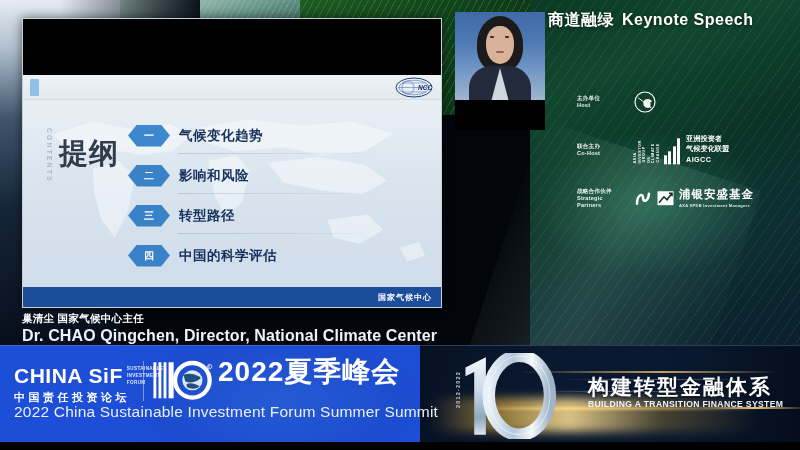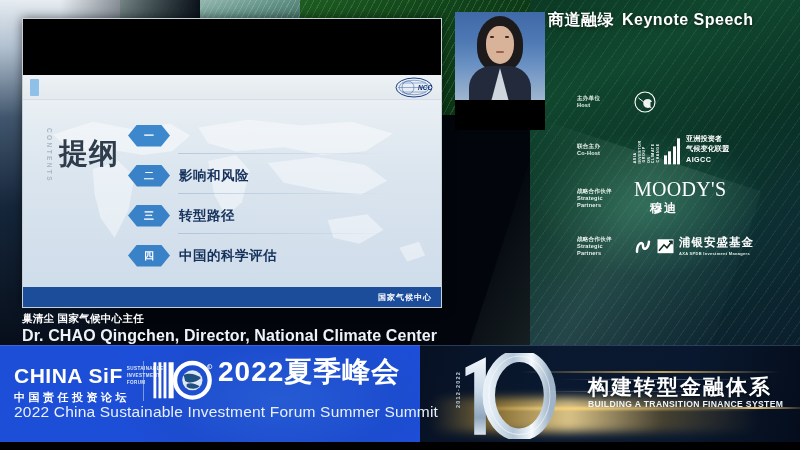--- a/index.html
+++ b/index.html
@@ -324,20 +324,21 @@
         </svg>
       </div>
 
       <div class="contents-vert">CONTENTS</div>
       <div class="contents-cn">提纲</div>
 
       <div class="toc">
         <div class="toc-row">
 
           <div class="hexnum">一</div>
+          <div class="toc-label">气候变化趋势</div>
         </div>
         <div class="toc-row">
           <div class="toc-rule"></div>
           <div class="hexnum alt">二</div>
           <div class="toc-label">影响和风险</div>
         </div>
         <div class="toc-row">
           <div class="toc-rule"></div>
           <div class="hexnum alt">三</div>
           <div class="toc-label">转型路径</div>
@@ -418,33 +419,20 @@
               <i style="height:26px"></i>
           </div>
           <div class="aig-txt">
             <div>亚洲投资者</div>
             <div>气候变化联盟</div>
             <div class="ac">AIGCC</div>
           </div>
         </div>
       </div>
 
-      <div class="srow">
-        <div class="srole">
-          <div class="r-cn">战略合作伙伴</div>
-          <div class="r-en">Strategic</div>
-          <div class="r-en">Partners</div>
-        </div>
-        <div class="slogo">
-          <div class="moody">
-            <div class="moody-en">MOODY'S</div>
-            <div class="moody-cn">穆迪</div>
-          </div>
-        </div>
-      </div>
 
       <div class="srow">
         <div class="srole">
           <div class="r-cn">战略合作伙伴</div>
           <div class="r-en">Strategic</div>
           <div class="r-en">Partners</div>
         </div>
         <div class="slogo">
           <div class="axa">
             <div class="axa-m1">

